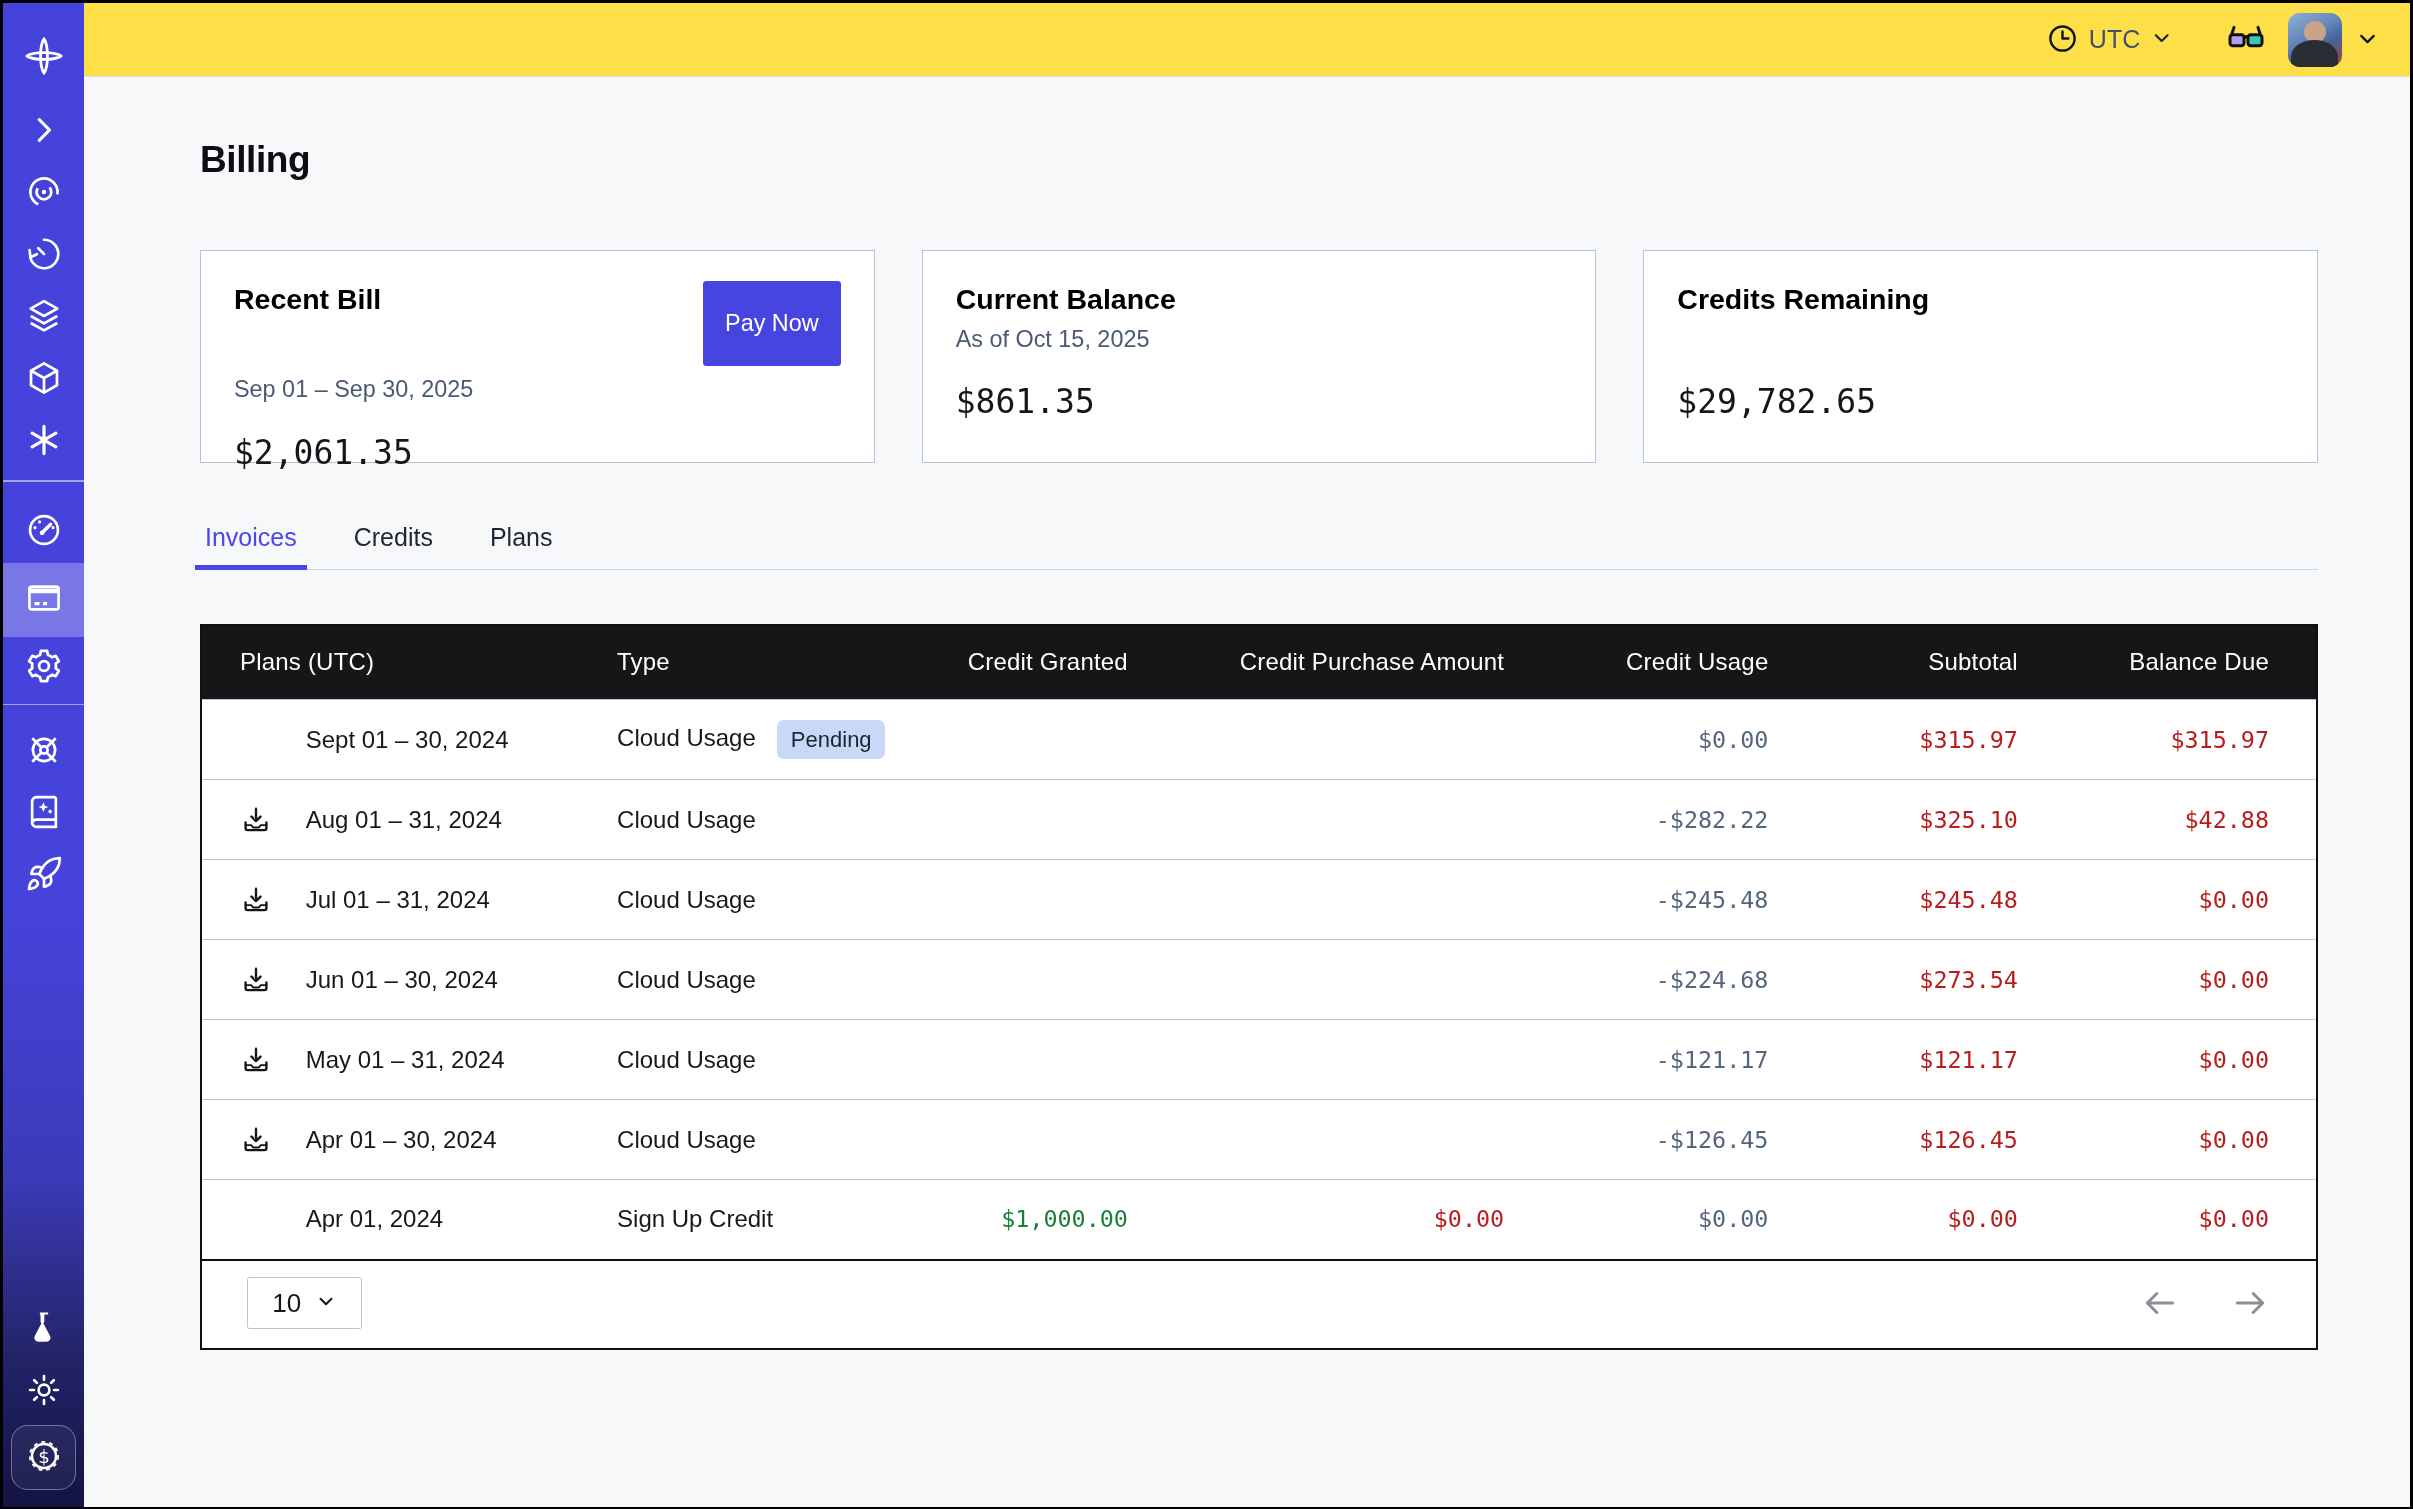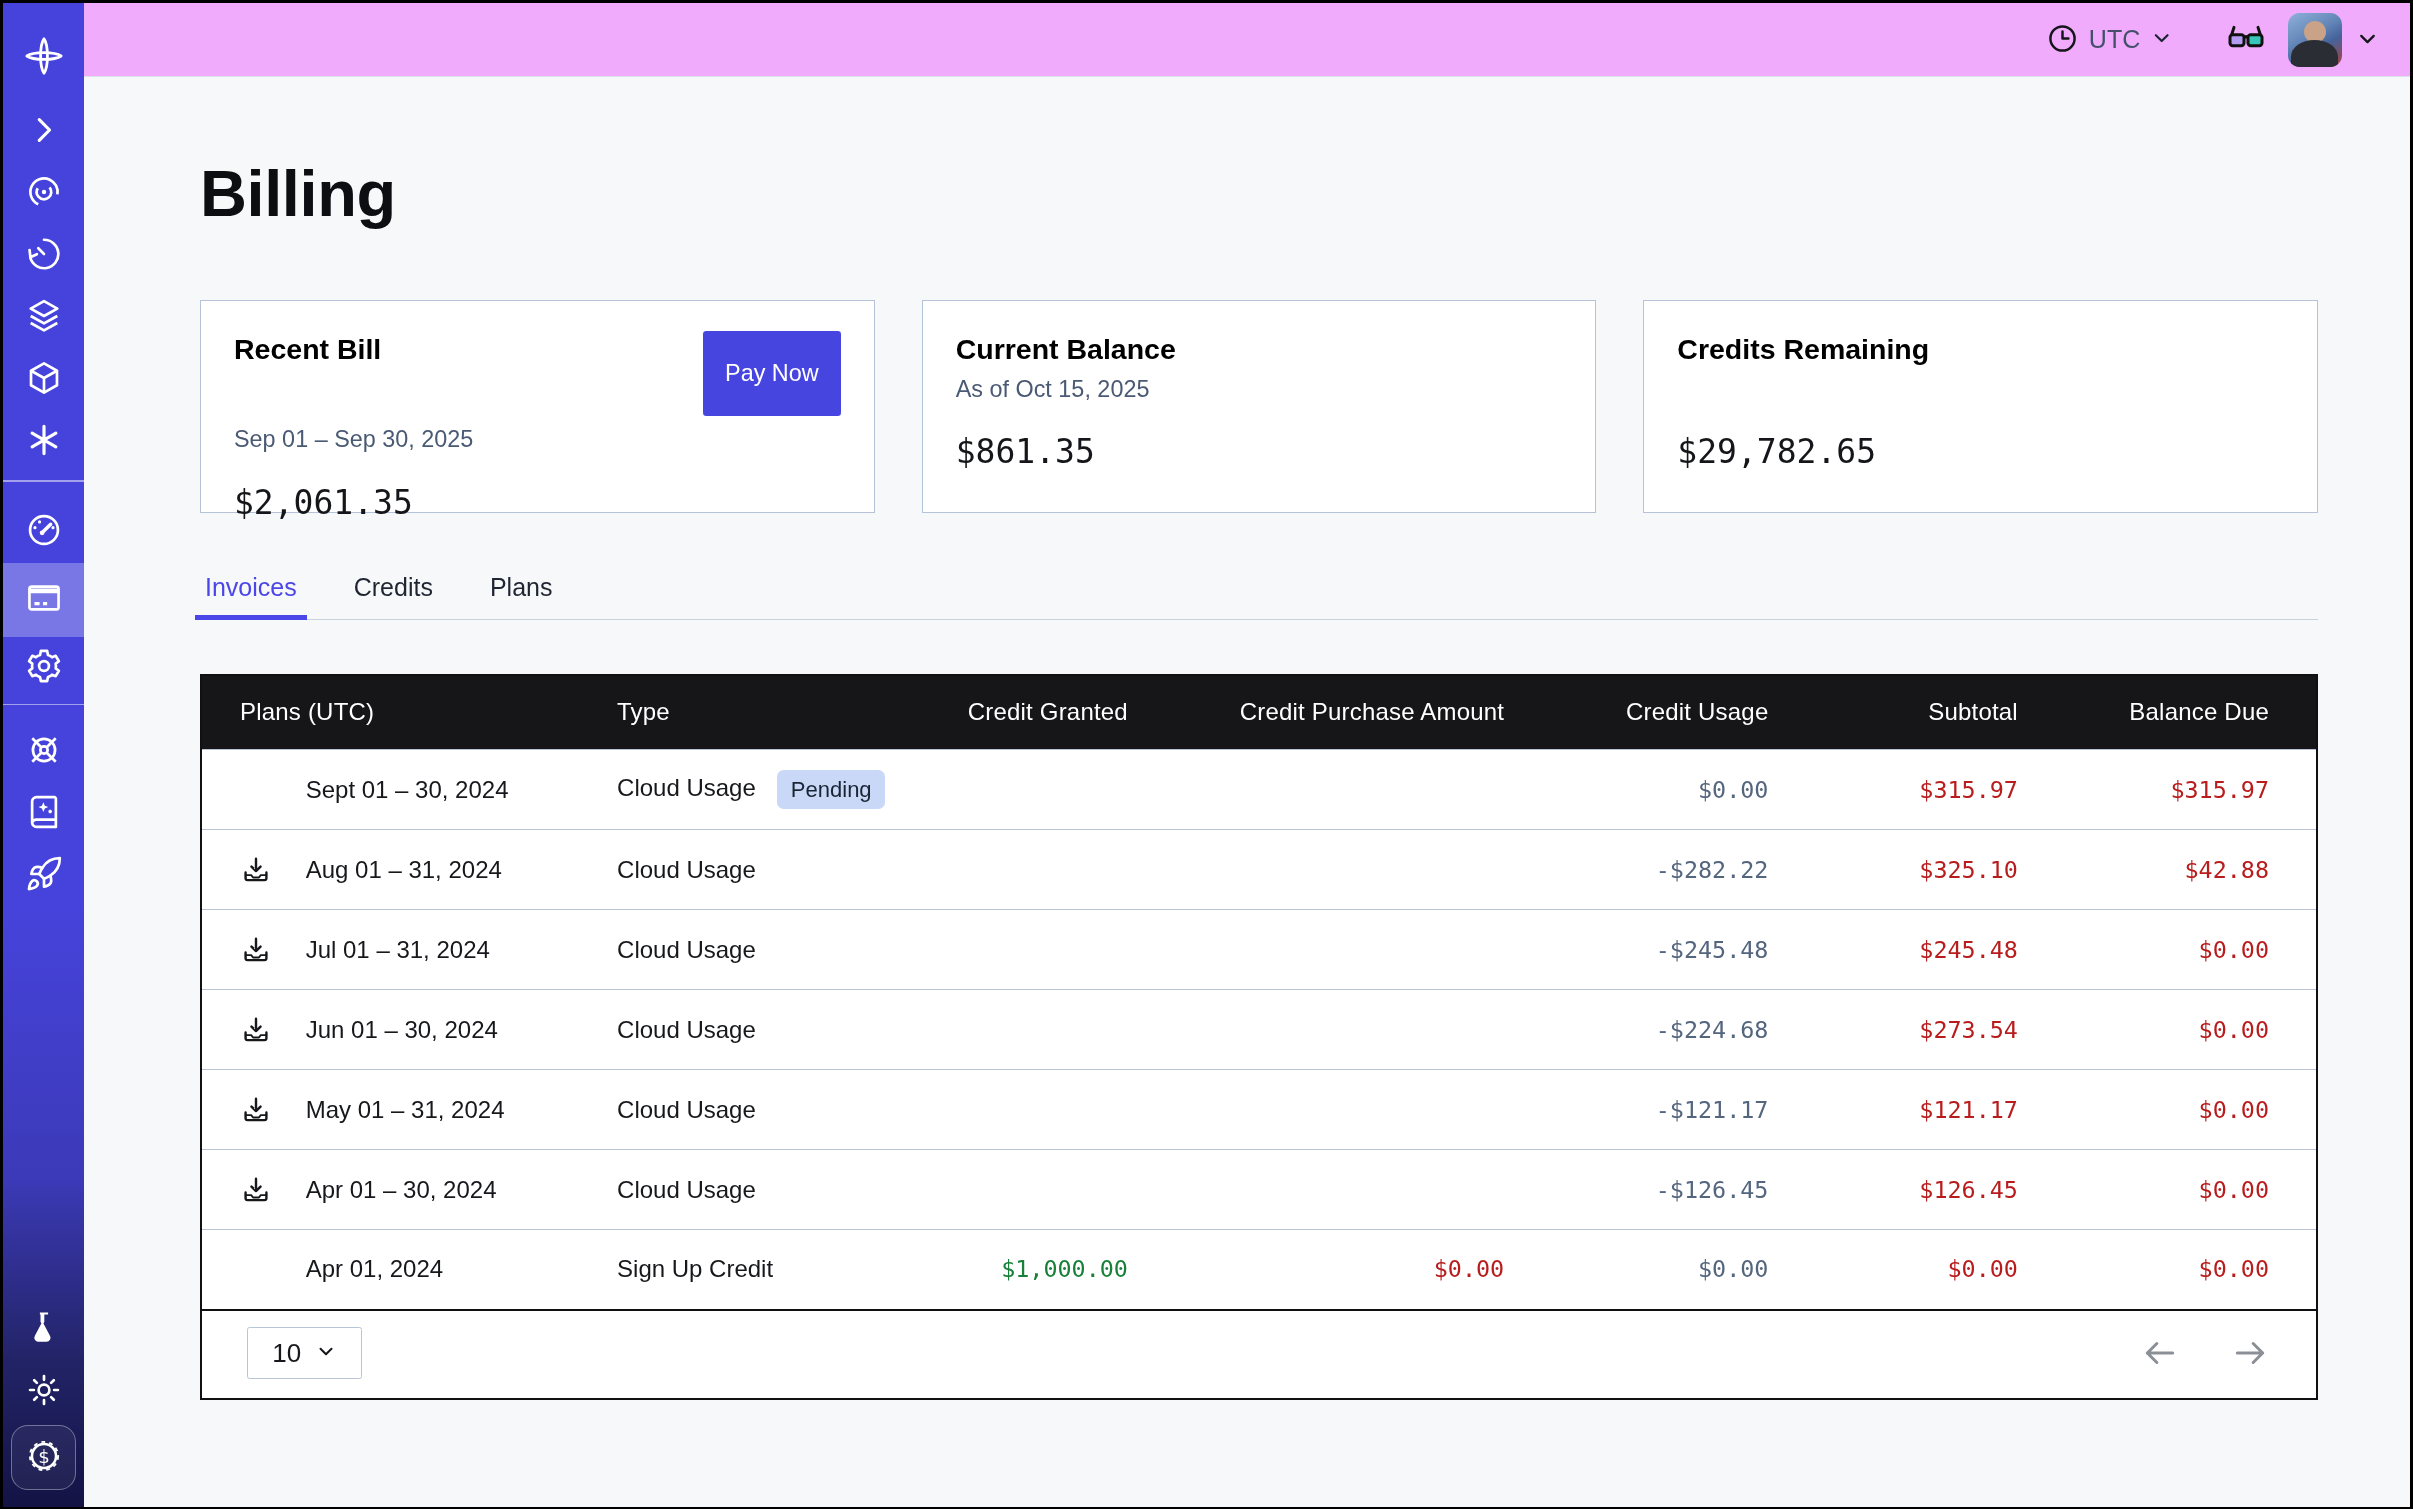--- a/index.html
+++ b/index.html
@@ -30,37 +30,37 @@
   .dollar-btn {
     width:65px; height:65px; border-radius:16.7px; margin-top:3.3px;
     border:1.7px solid rgba(255,255,255,0.35); background:rgba(255,255,255,0.06);
     display:flex; align-items:center; justify-content:center; cursor:pointer;
   }
   .dollar-btn svg { width:38px; height:38px; }
 
   
   .main { flex:1; min-width:0; display:flex; flex-direction:column; }
   .topbar {
-    height:74px; flex:0 0 74px; background:#f0abfc; border-bottom:1.7px solid #dde2ea;
+    height:74px; flex:0 0 74px; background:#fde047; border-bottom:1.7px solid #dde2ea;
     display:flex; align-items:center; justify-content:flex-end; padding-right:30px;
   }
   .tz-btn { display:flex; align-items:center; gap:10px; cursor:pointer; }
   .tz-label { font-size:25px; color:#44506a; font-weight:500; }
   .glasses-btn { margin-left:52px; margin-right:22px; display:flex; align-items:center; cursor:pointer; }
   .avatar-menu { display:flex; align-items:center; gap:13.4px; cursor:pointer; }
   .avatar {
     width:54px; height:54px; border-radius:11.7px; overflow:hidden; position:relative;
     background:linear-gradient(150deg,#8fb0d8 0%,#6487b9 40%,#45639a 62%,#a84040 100%);
   }
   .avatar .head { position:absolute; left:16px; top:8.4px; width:22px; height:22px; border-radius:50%; background:#c9a287; }
   .avatar .body { position:absolute; left:3.3px; top:27px; width:47px; height:33px; border-radius:50% 50% 0 0; background:#2a2d33; }
 
   .content { flex:1; padding:0 92px 0 116px; }
 
-  h1.page-title { margin-top:79px; font-size:65px; font-weight:700; color:#0d0e12; letter-spacing:-0.4px; }
+  h1.page-title { margin-top:62px; font-size:37px; font-weight:700; color:#0d0e12; letter-spacing:-0.4px; }
 
   
   .cards { display:flex; gap:47px; margin-top:69px; }
   .card { flex:1; height:213px; background:#fff; border:1.7px solid #b6c2d8; padding:32px 33px 0 33px; }
   .card-head { display:flex; justify-content:space-between; align-items:flex-start; }
   .card-title { font-size:28.5px; font-weight:700; color:#000000;text-align:center; }
   .card-sub { height:33px; margin-top:10px; font-size:23.4px; color:#4a5a74; }
   .card-amount { margin-top:23.4px; font-family:"DejaVu Sans Mono", monospace; font-size:33px; color:#15161a; }
   .pay-btn {
     background:#4745e0; color:#fff; border:none; border-radius:3.3px; cursor:pointer;

